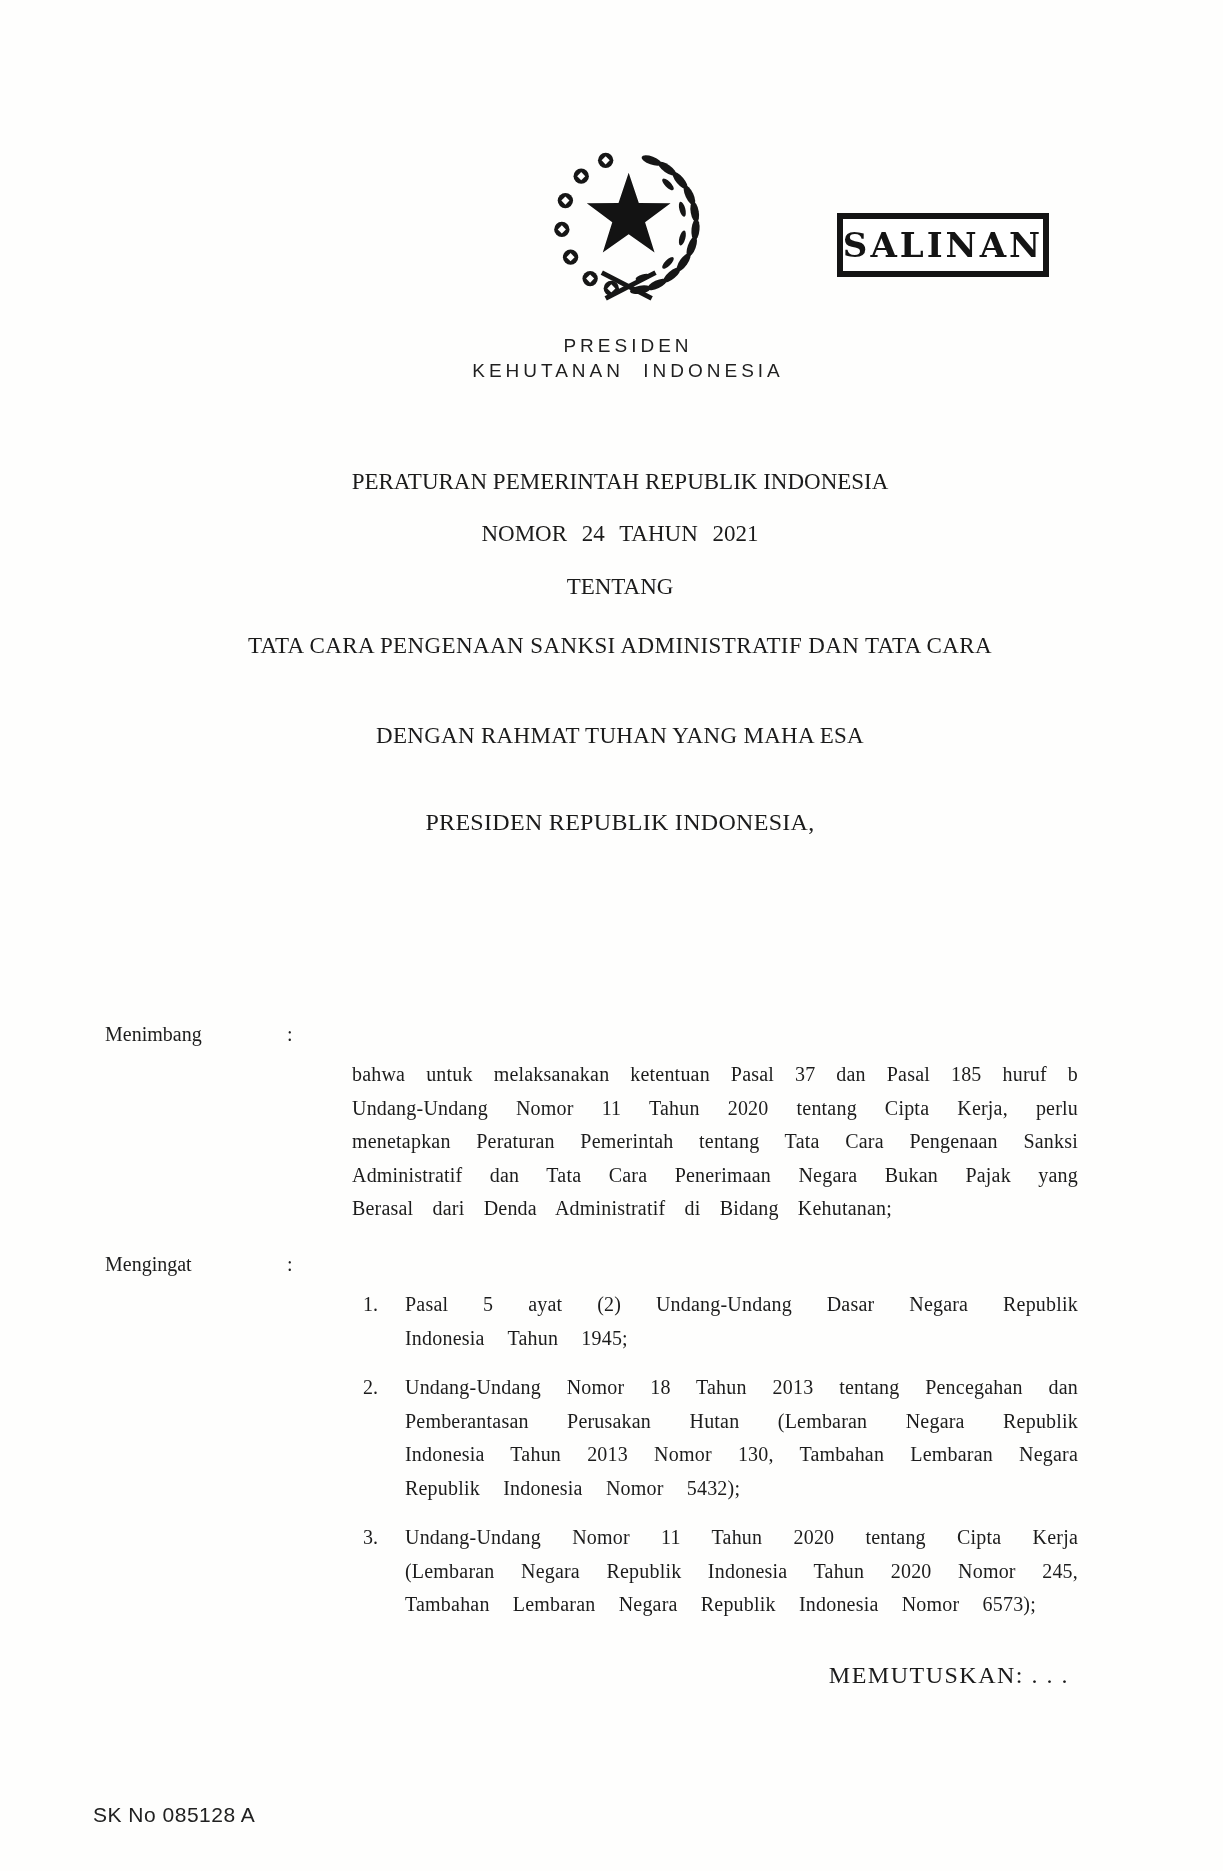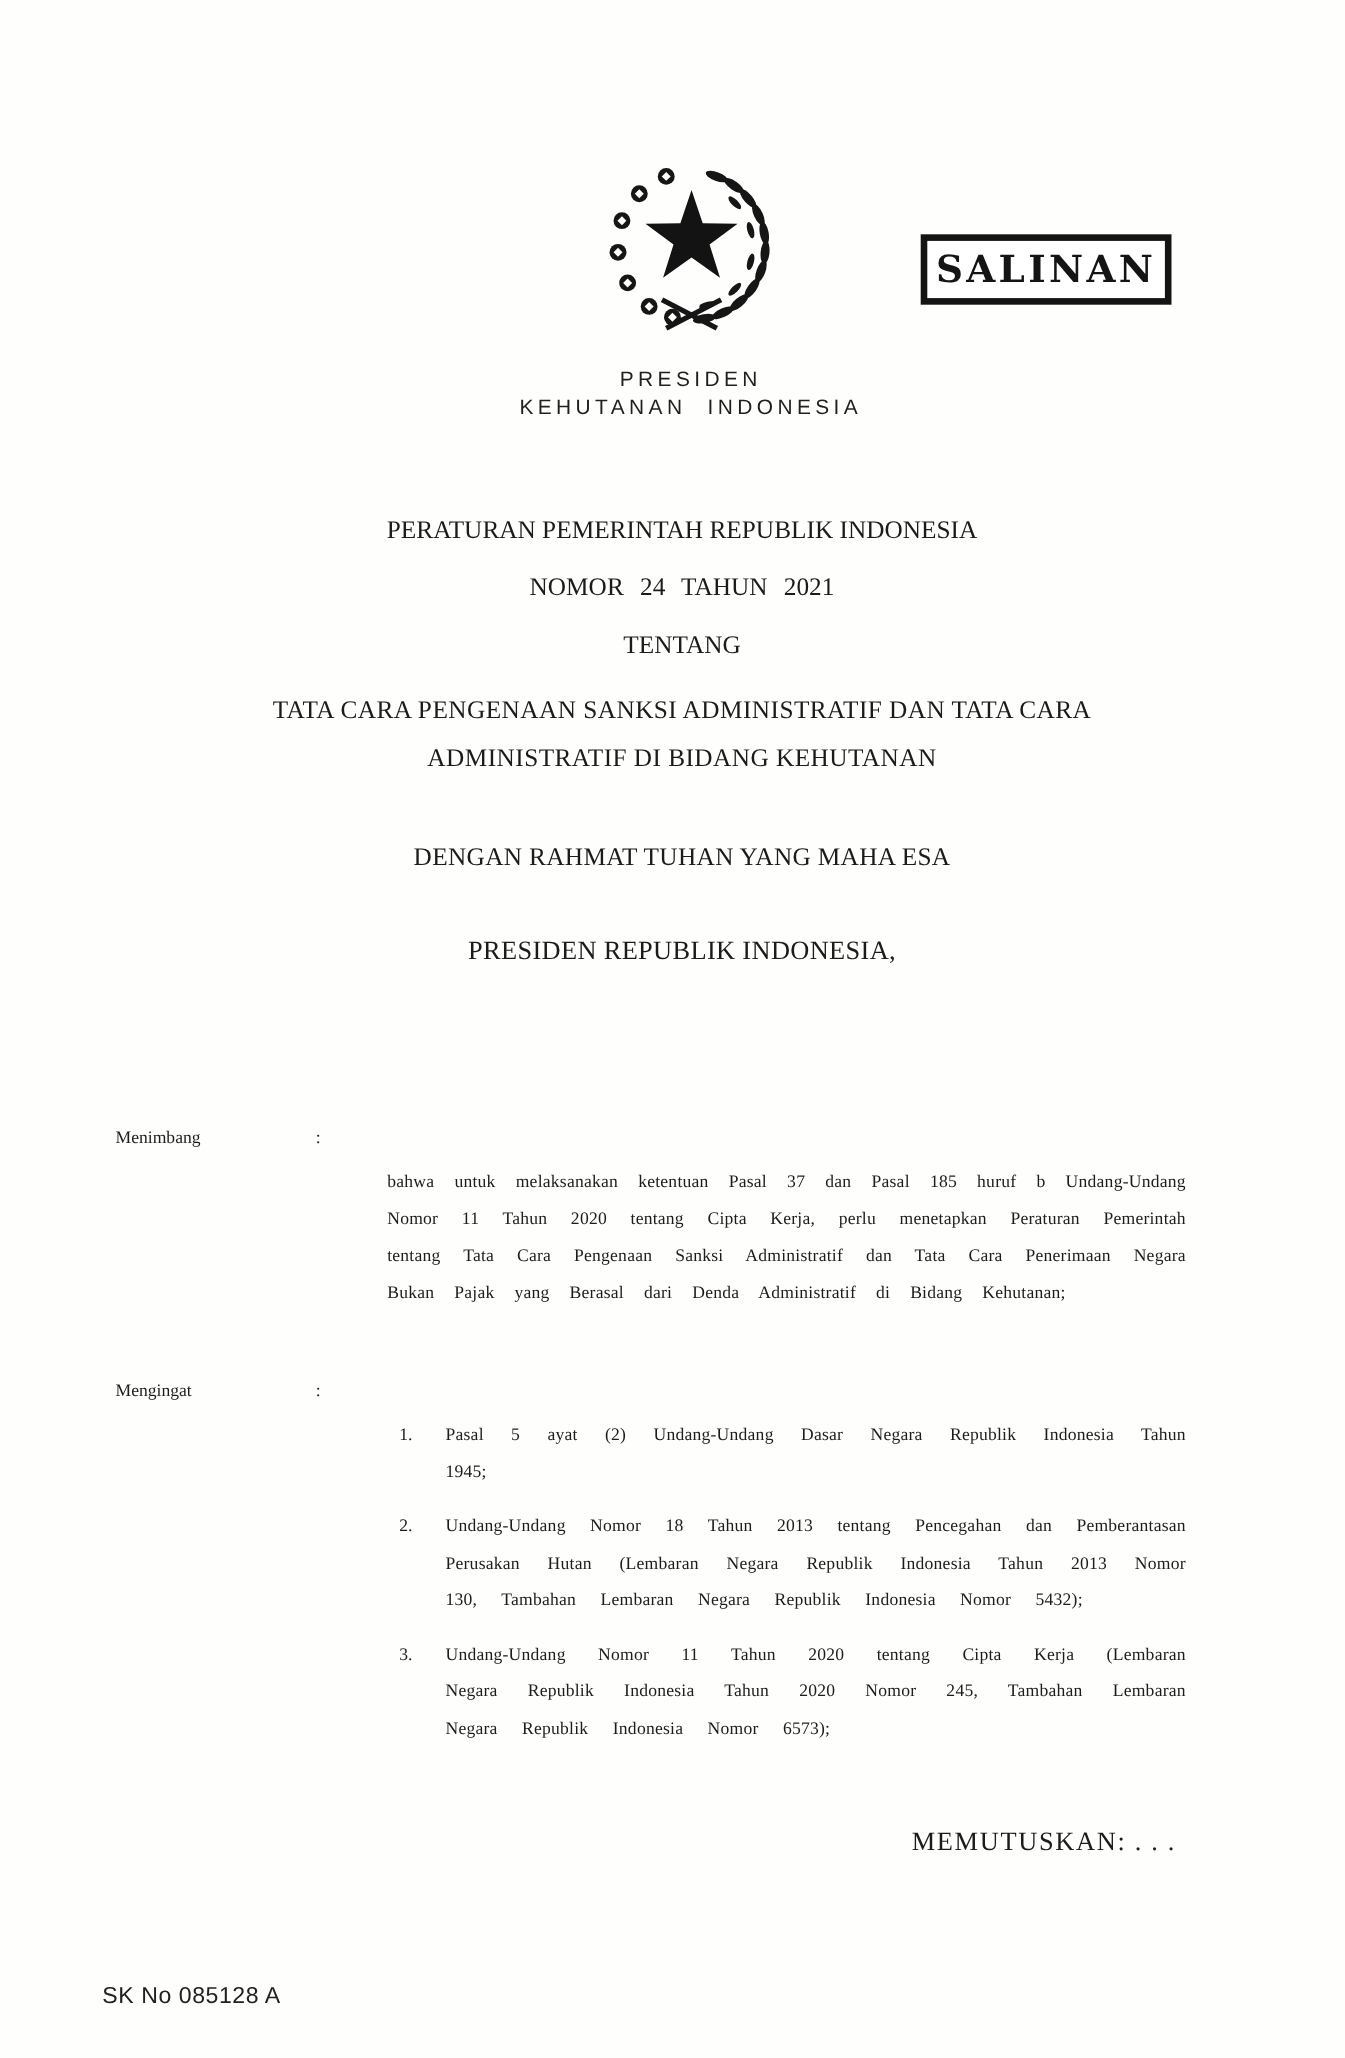--- a/index.html
+++ b/index.html
@@ -24,21 +24,21 @@
     font-size:19px;line-height:20px;letter-spacing:4px;color:#1f1f1f;white-space:nowrap;
   }
   .lh-line2{
     margin:5px 0 0;
     font-family:"Liberation Sans", sans-serif;
     font-size:19px;line-height:20px;letter-spacing:4px;word-spacing:10px;color:#1f1f1f;white-space:nowrap;
   }
 
   
   .stamp{
-    position:absolute;top:213px;left:837px;width:228px;height:64px;
+    position:absolute;top:213px;left:837px;width:212px;height:64px;
     box-sizing:border-box;border:6px solid #141414;
     display:flex;align-items:center;justify-content:center;
     font-family:"DejaVu Serif","Liberation Serif",serif;
     font-weight:bold;font-size:34px;letter-spacing:3px;color:#141414;
     background:#fff;
   }
 
   
   .title-block{
     position:absolute;top:467px;left:92px;width:1056px;
@@ -49,21 +49,21 @@
   .t-line3{margin-top:23px !important;}
   .subject{margin-top:22px;}
   .subject p{line-height:43px;letter-spacing:0.4px;}
   .invocation{margin-top:54px !important;letter-spacing:0.3px;}
   .authority{margin-top:56px !important;font-size:24px;letter-spacing:0.3px;}
 
   
   .clause{
     position:absolute;left:0;width:978px;
     display:grid;grid-template-columns:105px 182px 65px 726px;
-    font-size:16px;line-height:33.5px;
+    font-size:20px;line-height:33.5px;
   }
   .clause.menimbang{top:1018px;}
   .clause.mengingat{top:1248px;}
   .clause .gutter{}
   .clause .label{white-space:nowrap;}
   .clause .colon{}
   .clause .content{text-align:justify;margin-top:40px;}
   .menimbang .content{word-spacing:14px;letter-spacing:0.2px;}
 
   .legal-item{
@@ -139,21 +139,20 @@
   </div>
 
   <div class="stamp">SALINAN</div>
 
   <div class="title-block">
     <p class="t-line1">PERATURAN PEMERINTAH REPUBLIK INDONESIA</p>
     <p class="t-line2">NOMOR 24 TAHUN 2021</p>
     <p class="t-line3">TENTANG</p>
     <div class="subject">
       <p>TATA CARA PENGENAAN SANKSI ADMINISTRATIF DAN TATA CARA</p>
-      <p>ADMINISTRATIF DI BIDANG KEHUTANAN</p>
     </div>
     <p class="invocation">DENGAN RAHMAT TUHAN YANG MAHA ESA</p>
     <p class="authority">PRESIDEN REPUBLIK INDONESIA,</p>
   </div>
 
   <div class="clause menimbang">
     <div class="gutter"></div>
     <div class="label">Menimbang</div>
     <div class="colon">:</div>
     <div class="content">bahwa untuk melaksanakan ketentuan Pasal 37 dan Pasal 185 huruf b Undang-Undang Nomor 11 Tahun 2020 tentang Cipta Kerja, perlu menetapkan Peraturan Pemerintah tentang Tata Cara Pengenaan Sanksi Administratif dan Tata Cara Penerimaan Negara Bukan Pajak yang Berasal dari Denda Administratif di Bidang Kehutanan;</div>

